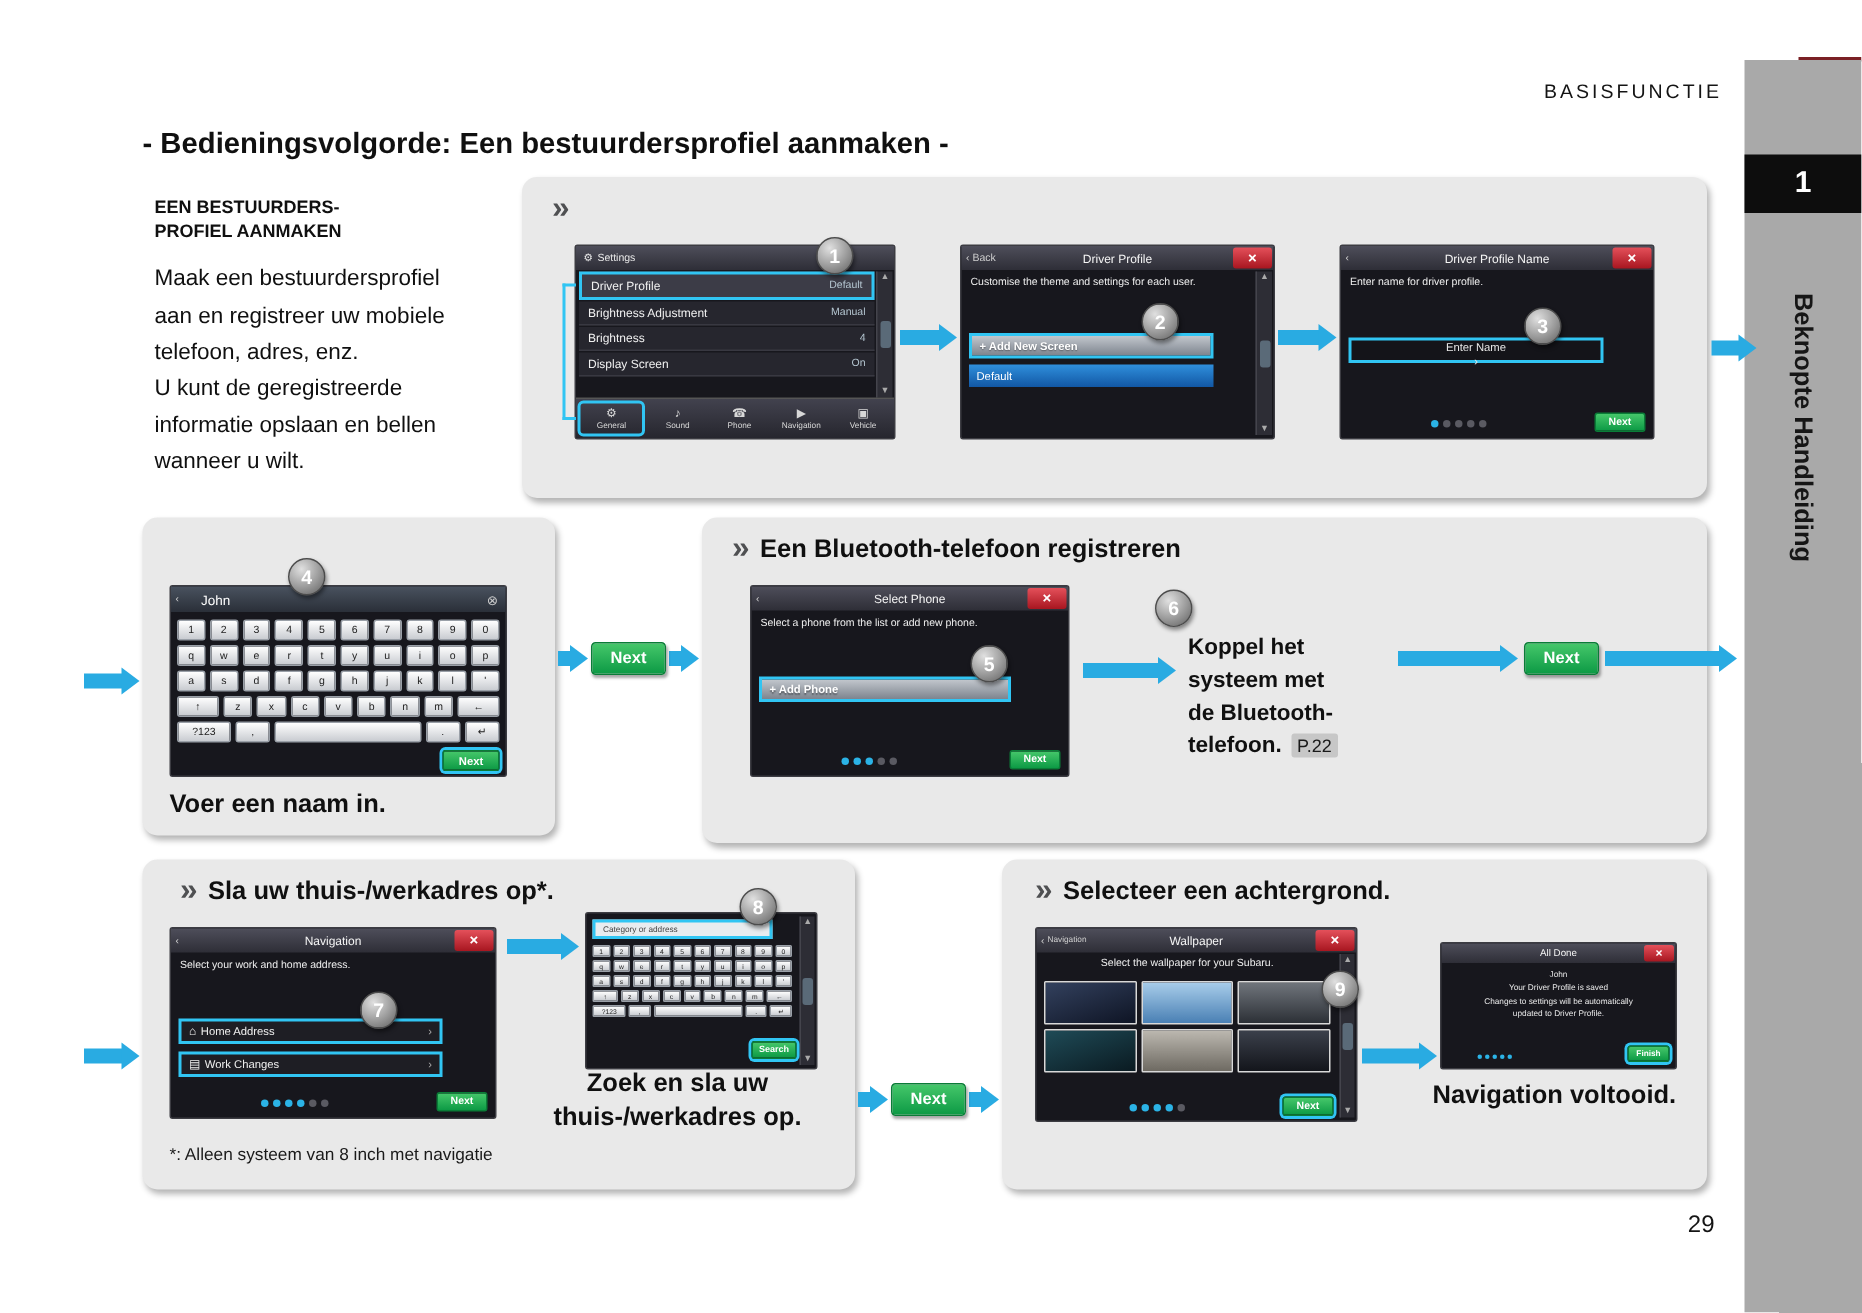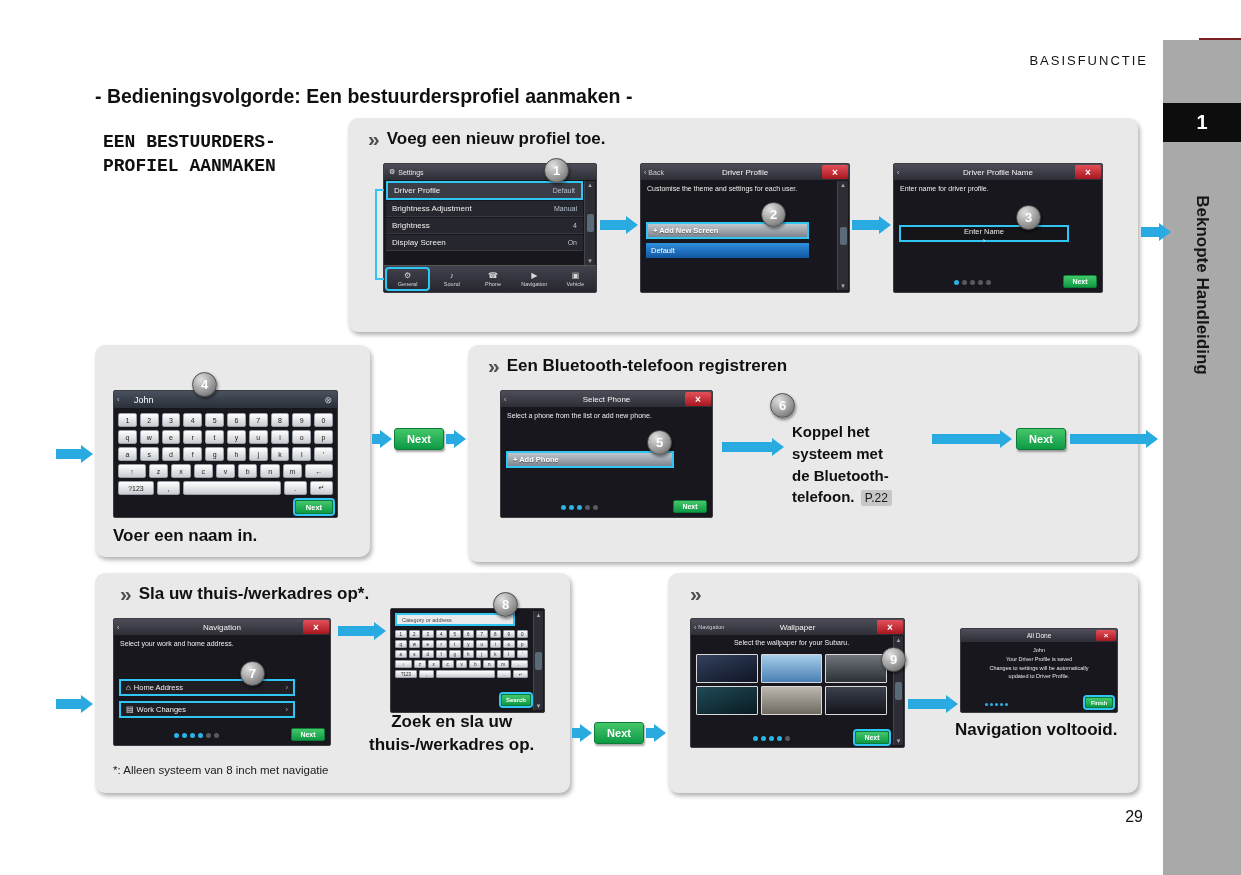--- a/index.html
+++ b/index.html
@@ -12,21 +12,21 @@
   .chapter-num { position:absolute; left:0; top:63px; width:78px; height:39px; background:#0d0d0d; color:#fff;
                  font-size:20px; font-weight:bold; display:flex; align-items:center; justify-content:center; }
   .chapter-title-wrap { position:absolute; left:0; top:115px; width:78px; height:260px; display:flex; align-items:center; justify-content:center; }
   .chapter-title-wrap .rot { transform:rotate(90deg); white-space:nowrap; font-size:17px; font-weight:bold; color:#161616; }
 
   .section-label { position:absolute; left:898px; top:53px; width:250px; text-align:right; font-size:13px; letter-spacing:2px; color:#141414; }
   .page-title { position:absolute; left:95px; top:85px; font-size:19.5px; font-weight:bold; color:#101010; }
   .page-number { position:absolute; left:1085px; top:808px; width:58px; text-align:right; font-size:16px; color:#141414; }
 
   .intro { position:absolute; left:103px; top:130px; width:240px; color:#101010; }
-  .intro-heading { font-size:18px; font-weight:bold; line-height:1.35;font-family:Liberation Mono, monospace; }
+  .intro-heading { font-size:12px; font-weight:bold; line-height:1.35; }
   .intro-body { margin-top:12px; font-size:15px; line-height:1.62; }
   .prewrap { white-space:pre-line; }
 
   .panel { position:absolute; background:#e9e9e9; border-radius:10px; box-shadow:2px 3px 4px rgba(0,0,0,.3); }
   .panel-head { position:absolute; display:flex; align-items:center; }
   .gmt { font-size:21px; font-weight:bold; color:#4f5052; line-height:1; margin-right:7px; }
   .panel-title { font-size:17px; font-weight:bold; color:#101010; }
 
   
   .screen { position:absolute; background:#17171d; border:1px solid #3c3c42; border-radius:2px; }
@@ -126,26 +126,31 @@
   <div class="side-band">
     <div class="chapter-num">1</div>
     <div class="chapter-title-wrap">
       <span class="rot">Beknopte Handleiding</span>
     </div>
   </div>
 
   <div class="intro">
     <div class="intro-heading prewrap">EEN BESTUURDERS-
 PROFIEL AANMAKEN</div>
+    <div class="intro-body prewrap">Maak een bestuurdersprofiel
+aan en registreer uw mobiele
+telefoon, adres, enz.
+U kunt de geregistreerde
+informatie opslaan en bellen
+wanneer u wilt.</div>
   </div>
 
   <section class="panel" style="left:348px;top:118px;width:790px;height:214px;">
     <div class="panel-head" style="left:20px;top:10px;">
       <span class="gmt">»</span>
-      <span class="panel-title">Voeg een nieuw profiel toe.</span>
     </div>
 
     <div class="screen" style="left:35px;top:45px;width:214px;height:130px;">
       <div class="connector"></div>
       <div class="sc-head">
         <span class="sc-lefticon">
           <span>⚙</span>
           <span>Settings</span>
         </span>
         <span class="sc-status">◉ ♪</span>
@@ -462,20 +467,21 @@
     </div>
 
     <div class="caption prewrap" style="left:274px;top:138px;text-align:center;">Zoek en sla uw
 thuis-/werkadres op.</div>
     <div class="footnote" style="left:18px;top:191px;">*: Alleen systeem van 8 inch met navigatie</div>
   </section>
 
   <section class="panel" style="left:668px;top:573px;width:470px;height:220px;">
     <div class="panel-head" style="left:22px;top:10px;">
       <span class="gmt">»</span>
+      <span class="panel-title">Selecteer een achtergrond.</span>
     </div>
 
     <div class="screen" style="left:22px;top:45px;width:215px;height:130px;">
       <div class="sc-head">
         <span class="sc-back">
           <span>‹</span>
           <span style="font-size:5.5px;">Navigation</span>
         </span>
         <span class="sc-title">Wallpaper</span>
         <span class="close-btn">×</span>

